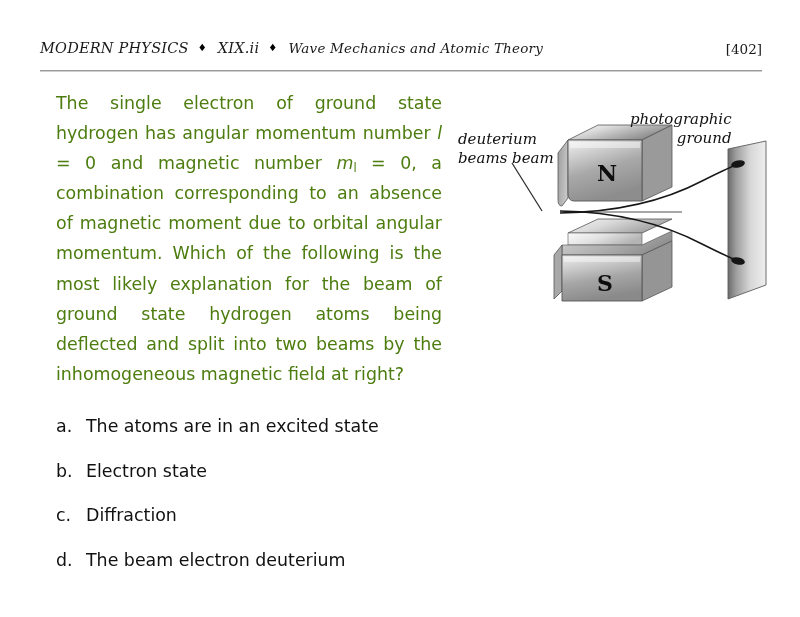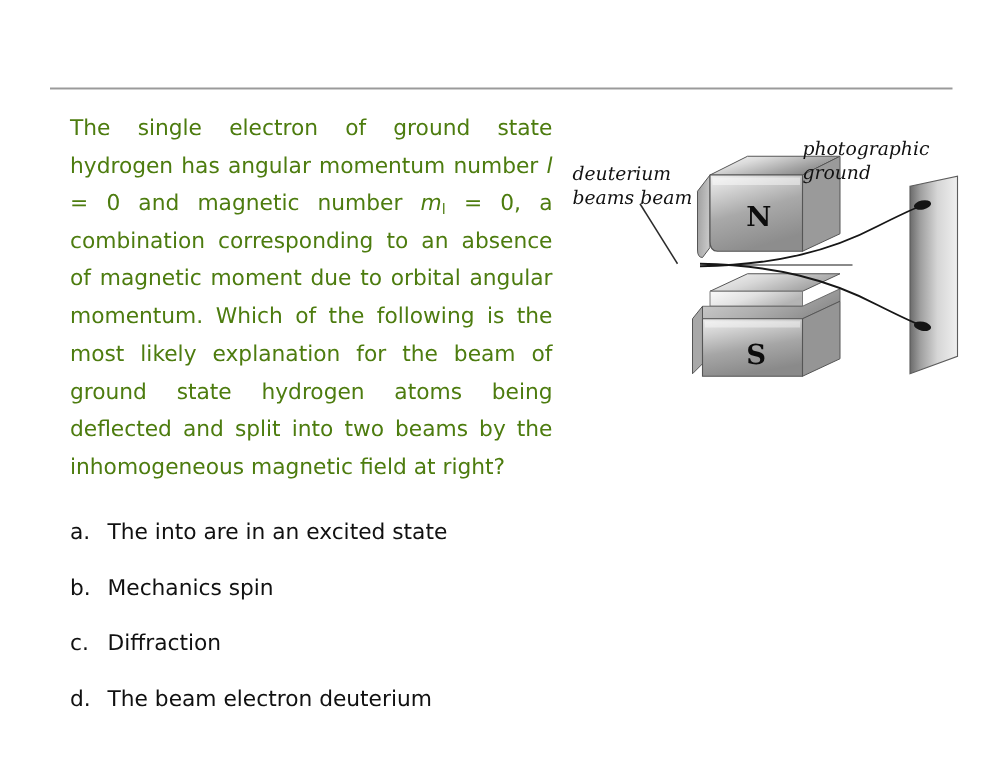--- a/index.html
+++ b/index.html
@@ -140,41 +140,48 @@
     font-size: 15px;
     line-height: 19px;
     color: #111111;
     white-space: nowrap;
   }
   .label-hydrogen {
     left: 8px;
     top: 25px;
   }
   .label-plate {
-    left: 192px;
+    left: 180px;
     top: 5px;
+    text-align: right;
   }
 </style>
 </head>
 <body>
 
 <div class="page">
 
+  <div class="header">
+    <div class="header-left">
+      <span>MODERN PHYSICS</span><span class="sep">♦</span><span class="chapter">XIX.ii</span><span class="sep">♦</span><span class="title">Wave Mechanics and Atomic Theory</span>
+    </div>
+    <div class="header-right">[402]</div>
+  </div>
   <div class="header-rule"></div>
 
   <div class="question"><span>The single electron of ground state hydrogen has angular momentum number </span><span class="it">l</span><span> = 0 and magnetic number </span><span class="it">m</span><sub>l</sub><span> = 0, a combination corresponding to an absence of magnetic moment due to orbital angular momentum.  Which of the following is the most likely explanation for the beam of ground state hydrogen atoms being deflected and split into two beams by the inhomogeneous magnetic field at right?</span></div>
 
   <div class="options">
     <div class="option">
       <span class="option-letter">a.</span>
-      <span class="option-text">The into are in an excited state</span>
+      <span class="option-text">The atoms are in an excited state</span>
     </div>
     <div class="option">
       <span class="option-letter">b.</span>
-      <span class="option-text">Mechanics spin</span>
+      <span class="option-text">Electron state</span>
     </div>
     <div class="option">
       <span class="option-letter">c.</span>
       <span class="option-text">Diffraction</span>
     </div>
     <div class="option">
       <span class="option-letter">d.</span>
       <span class="option-text">The beam electron deuterium</span>
     </div>
   </div>

